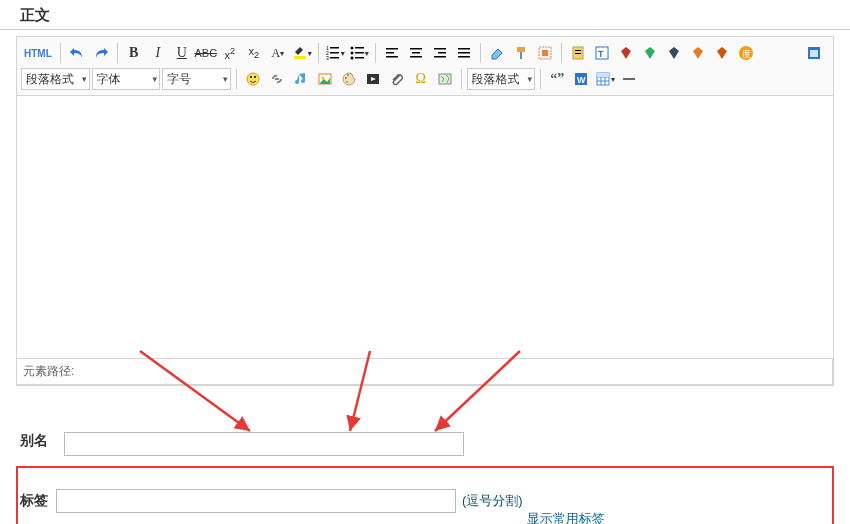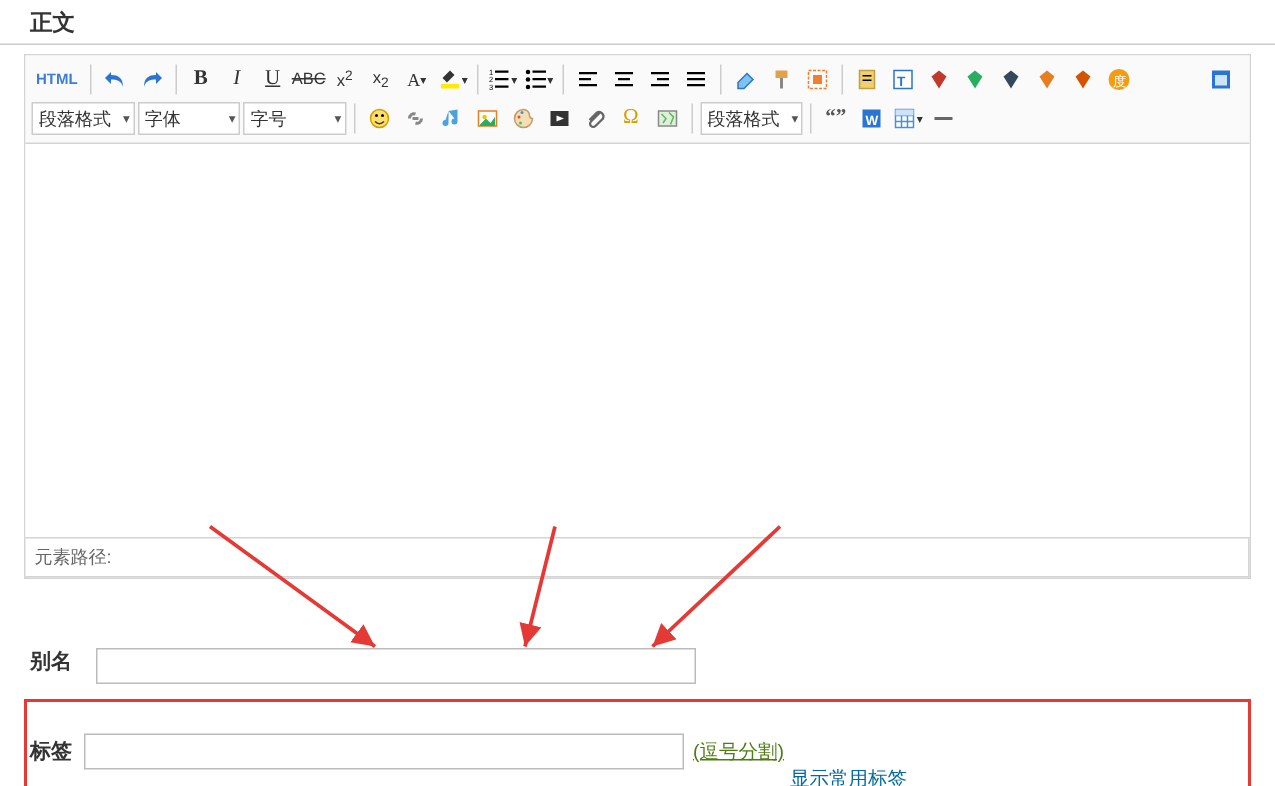--- a/index.html
+++ b/index.html
@@ -20,21 +20,21 @@
 .status-bar { display: flex; border-top: 1px solid #d4d4d4; font-size: 12px; color: #666; flex-direction: column; }
 .status-left { flex: 1; border: 1px solid #d4d4d4; border-top: none; border-left: none; padding: 4px 6px; }
 .status-right { width: 380px; border: 1px solid #d4d4d4; border-top: none; border-left: none; border-right: none; padding: 4px 6px; text-align: right; }
 .field-row { display: flex; padding: 6px 20px; gap: 10px; }
 .field-label { font-weight: bold; width: 34px; font-size: 14px; }
 .text-input { border: 1px solid #bbb; height: 24px; padding: 0 4px; font-size: 13px; }
 .input-alias { width: 400px; }
 .input-tags { width: 400px; }
 .highlight-box { border: 2px solid #e53935; margin: 4px 16px 8px; padding: 6px 4px 6px 0; display: flex; align-items: center; }
 .highlight-box .field-label { padding-left: 2px; width: 38px; }
-.hint-text { color: #4d7c0f; font-size: 13px; text-decoration: underline; }
+.hint-text { color: #0c4a6e; font-size: 13px; }
 .link { color: #0369a1; text-decoration: underline; cursor: pointer; margin-left: 4px; margin-top: 36px; }
 svg.arrow { position: absolute; pointer-events: none; }
 .icon-svg { width: 16px; height: 16px; display: block; }
 .small-txt { font-size: 10px; font-family: Arial; font-weight: bold; }
 </style>
 </head>
 <body>
 
 <div class="section-title">正文</div>
 

